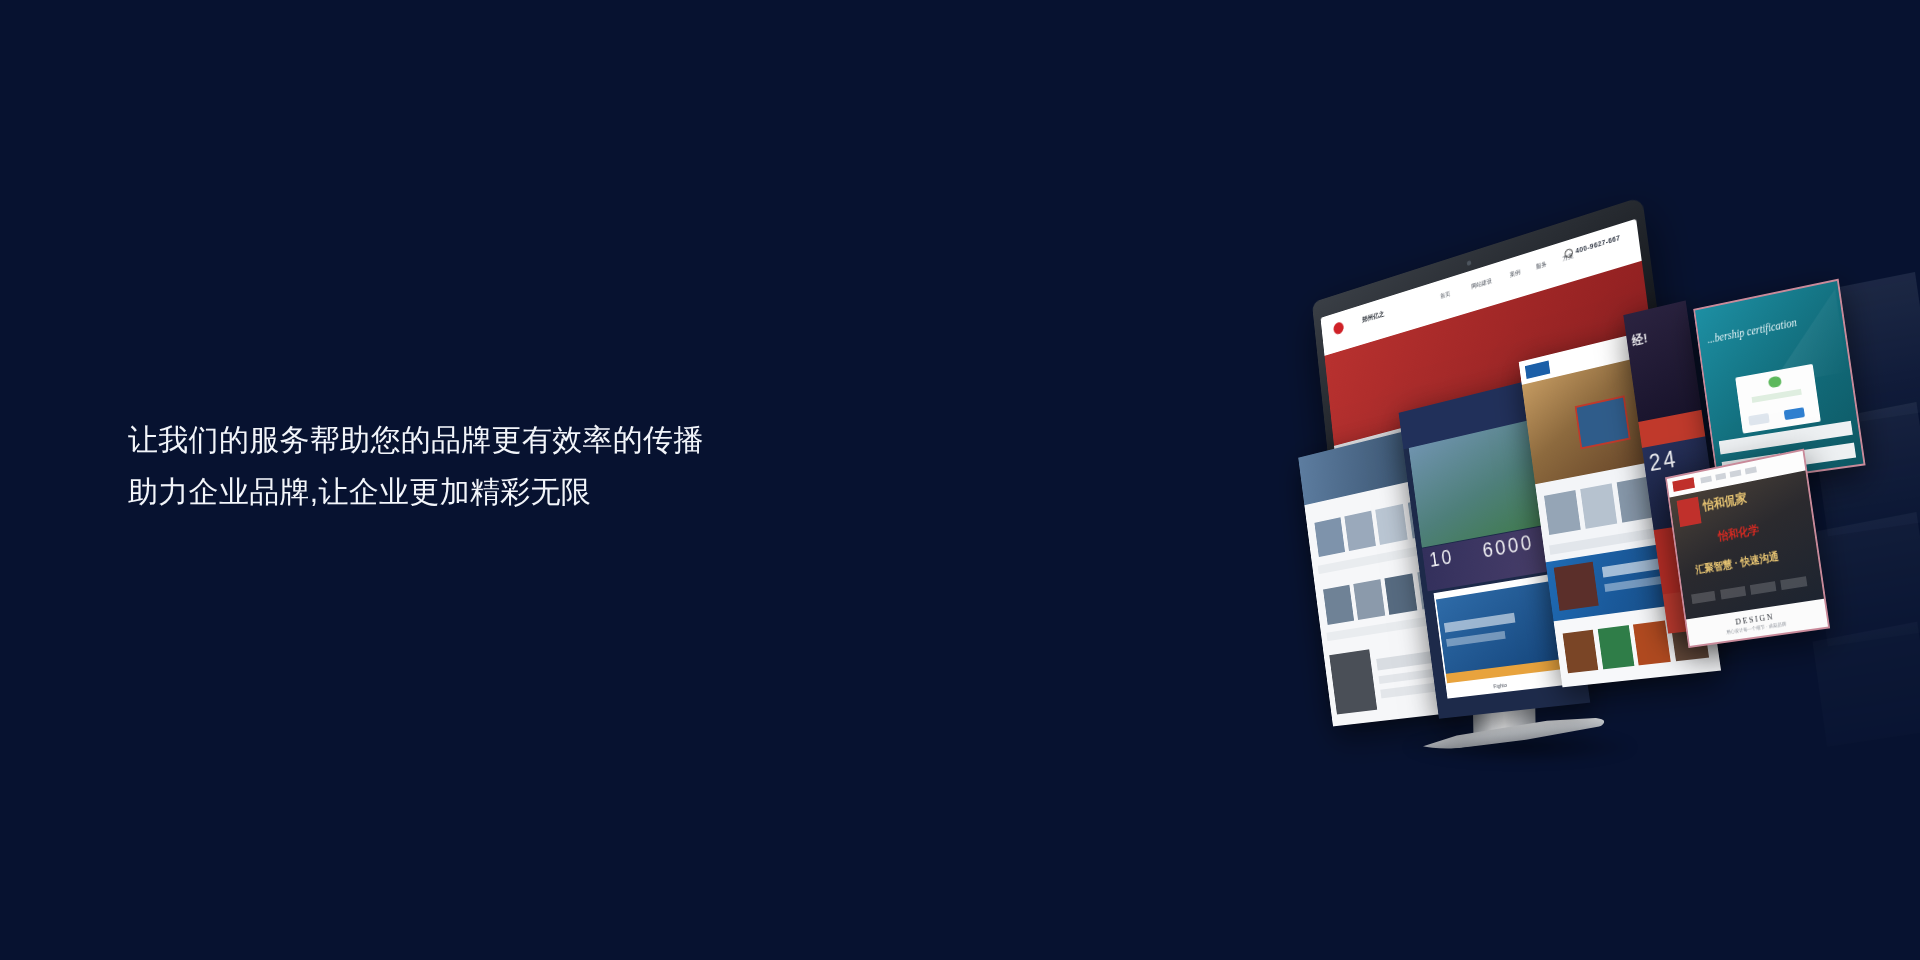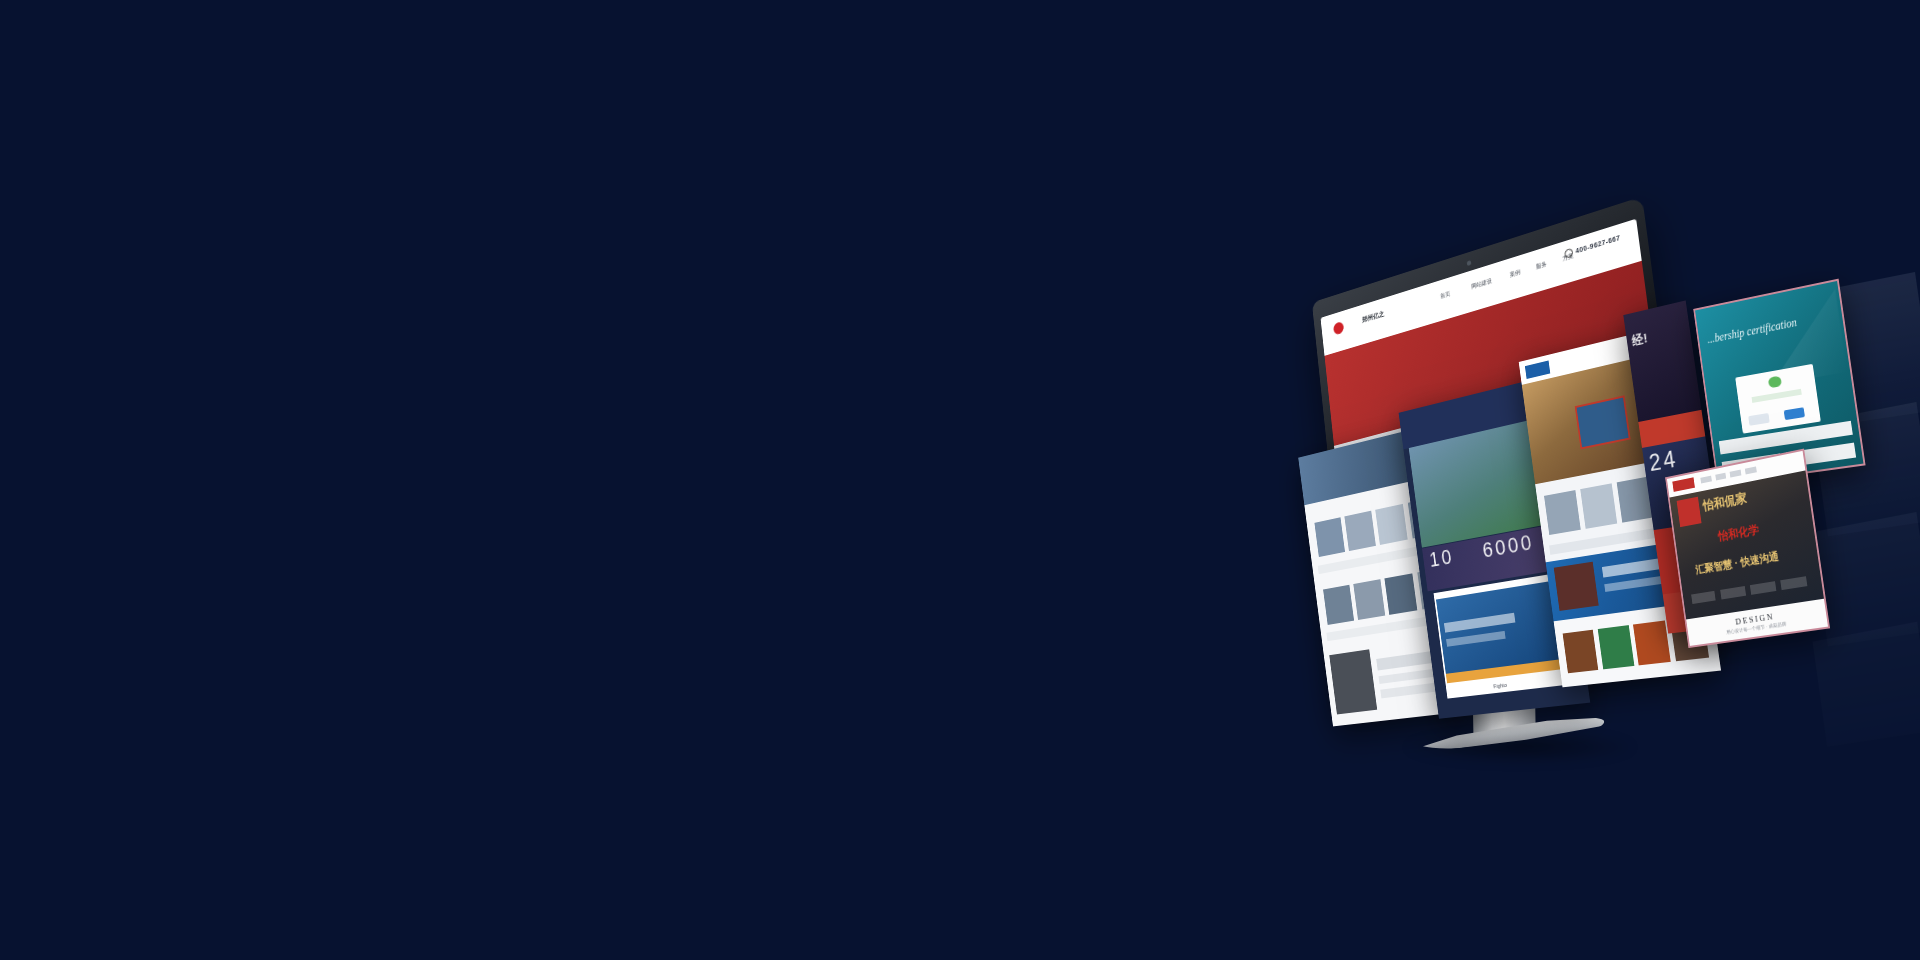--- a/index.html
+++ b/index.html
@@ -265,20 +265,22 @@
     font-size: 26px; font-weight: 300; letter-spacing: 3px;
   }
 </style>
 </head>
 <body>
 
 <div id="stage" style="background: rgb(7, 18, 48);">
 
   <div class="copy">
     <div class="sub-wrap">
+      <div class="subline">让我们的服务帮助您的品牌更有效率的传播</div>
+      <div class="subline">助力企业品牌,让企业更加精彩无限</div>
     </div>
   </div>
 
   <div id="monitor">
 
     <div class="mon-shadow"></div>
 
     <div class="mon-body">
       <span class="mon-bezel-dot"></span>
       <div class="mon-screen">

